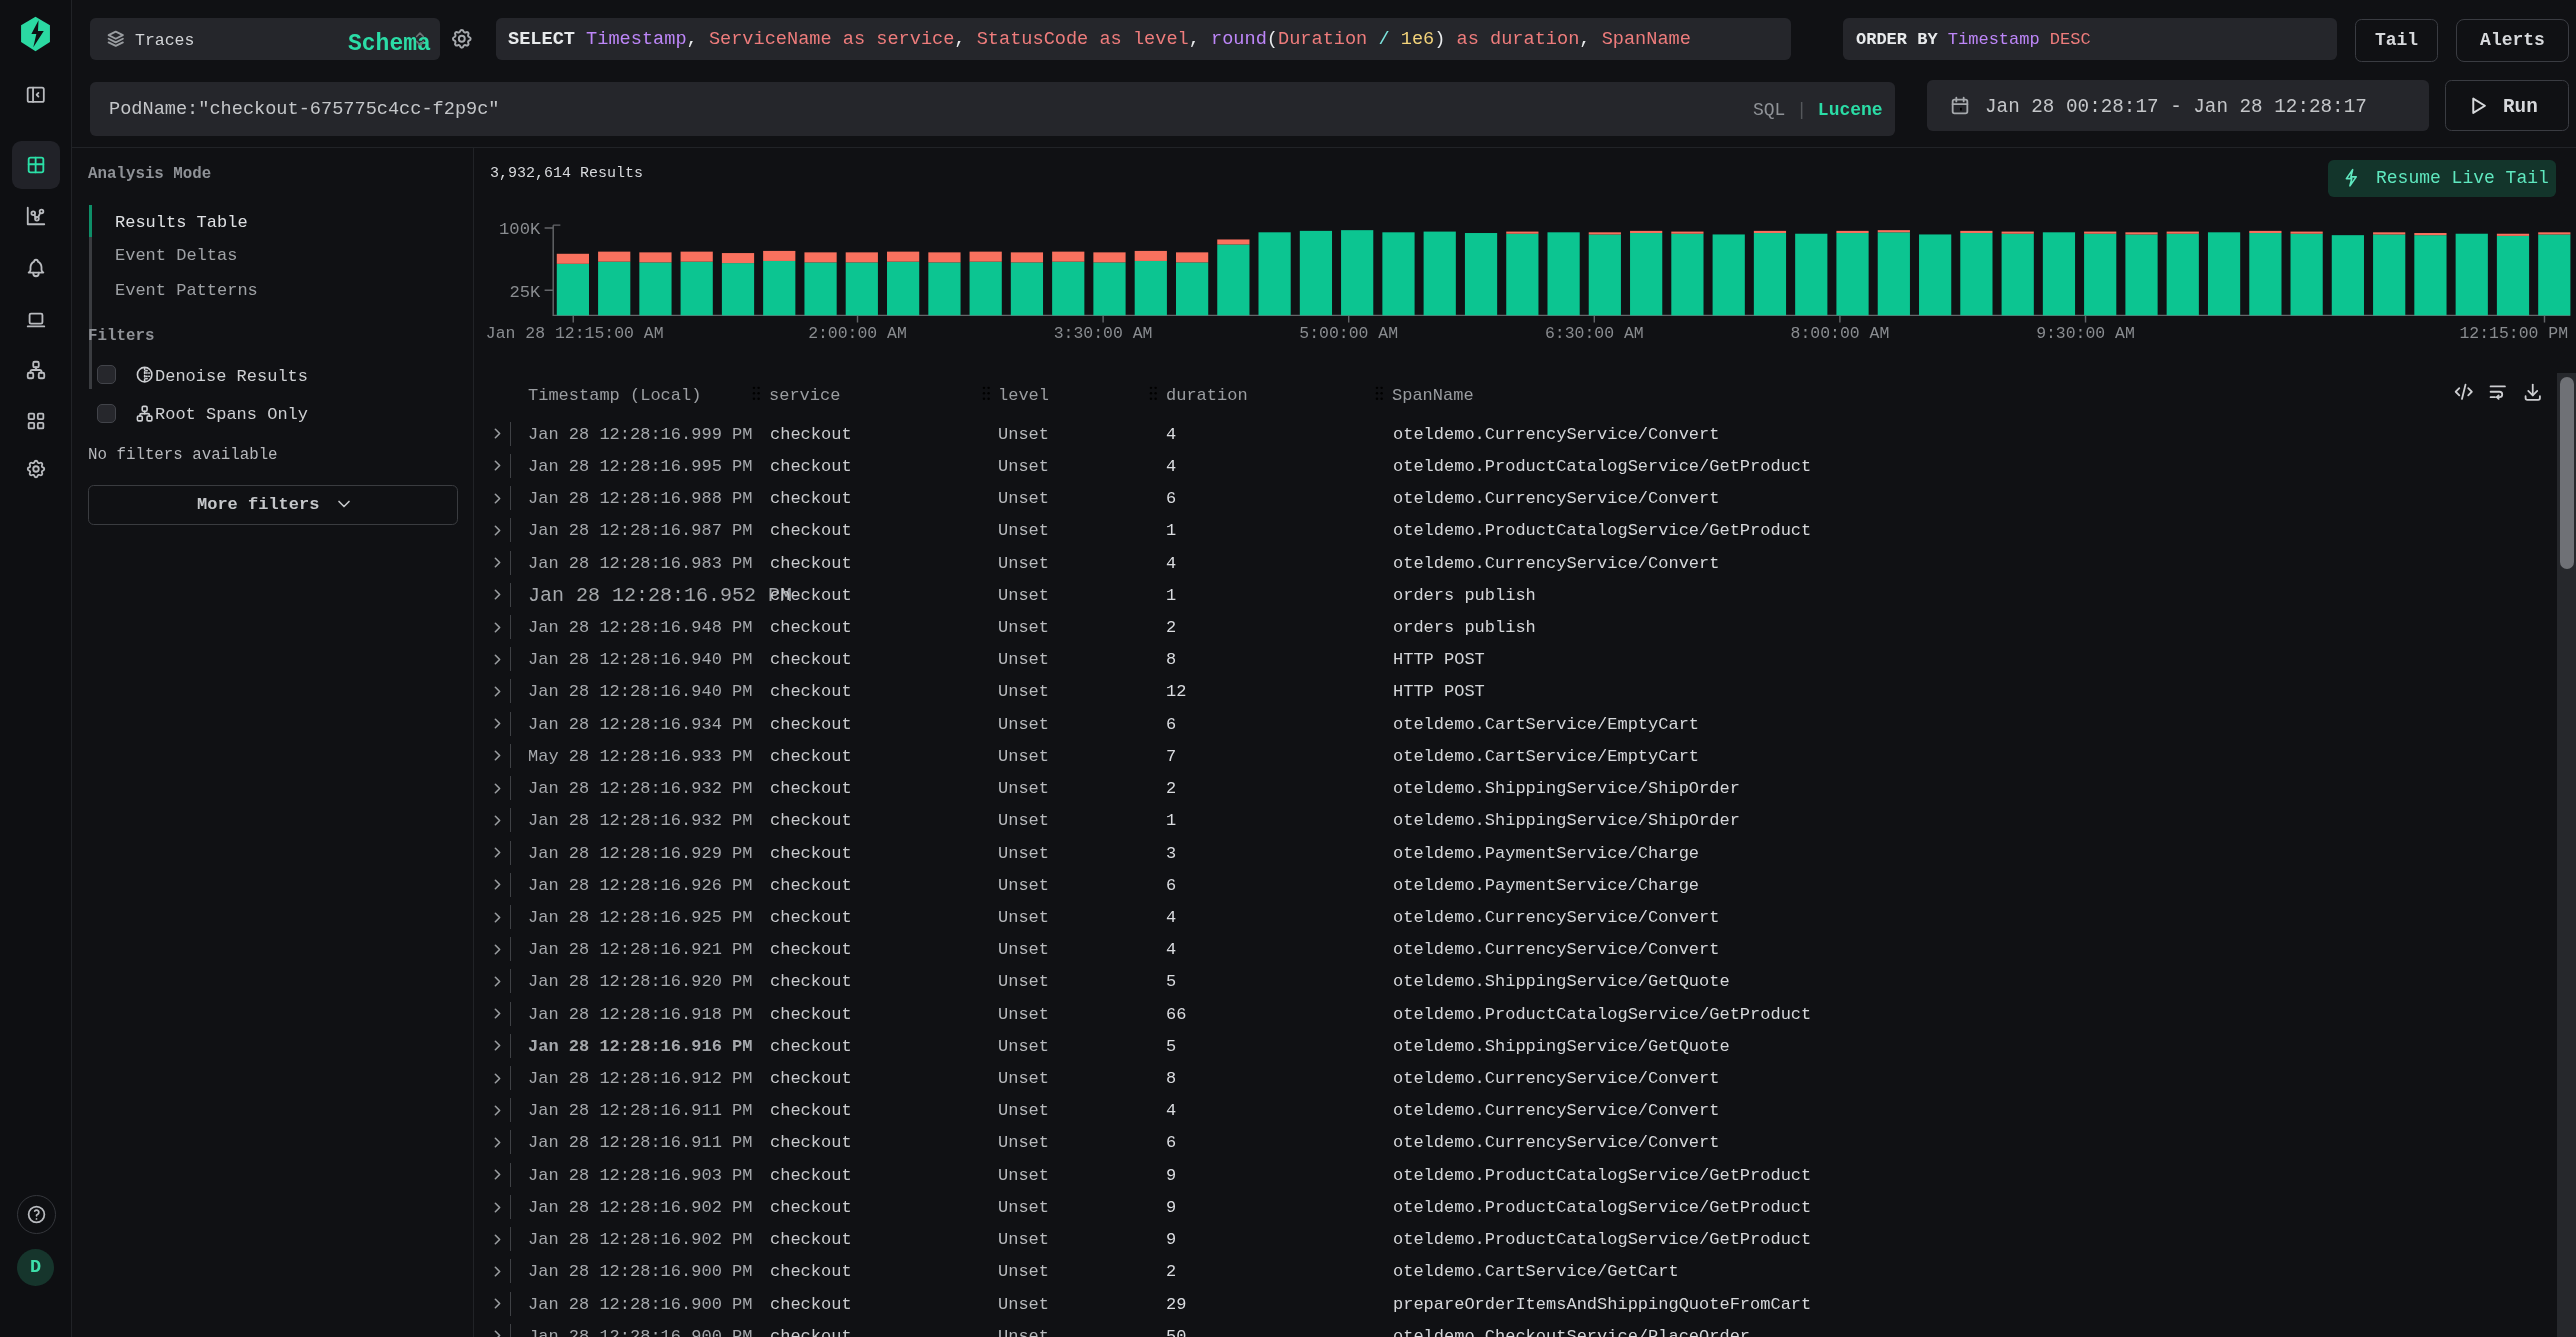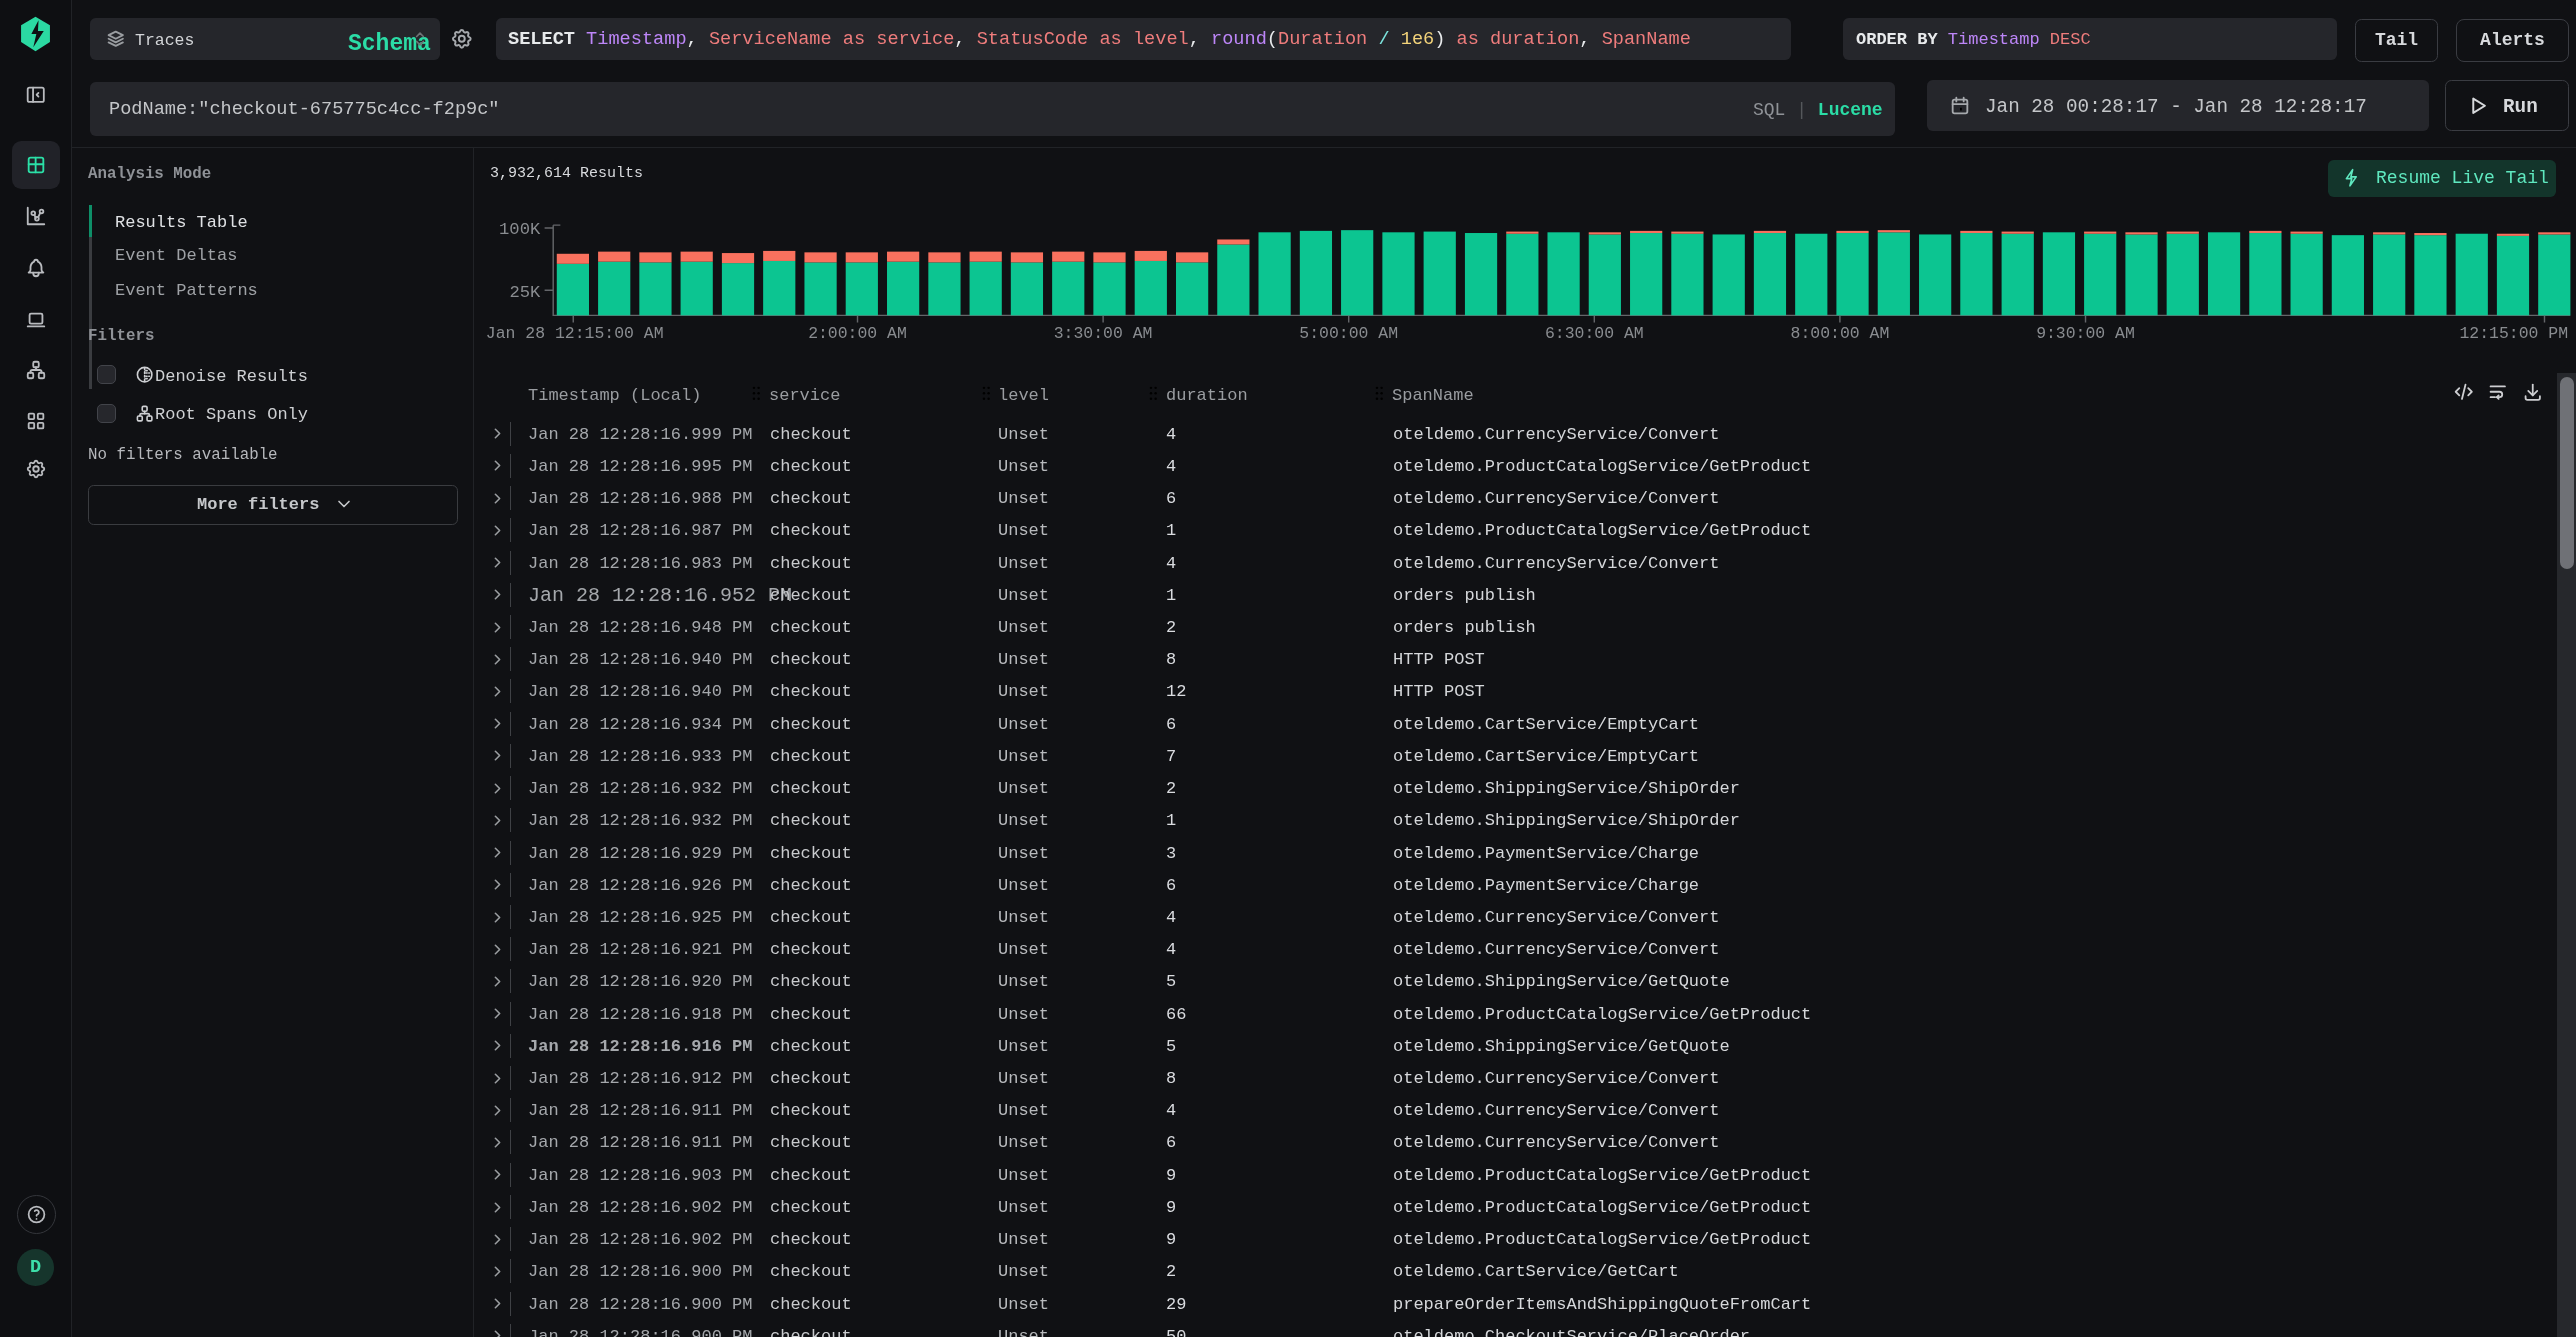--- a/index.html
+++ b/index.html
@@ -381,21 +381,21 @@
 <div class="abs" style="left:510px;top:712px;width:1.4px;height:24px;background:#3f4145"></div>
 <div class="abs" style="left:528px;top:712px;font-size:17px;color:#a5a8ac;font-weight:normal;white-space:pre;line-height:25px">Jan 28 12:28:16.934 PM</div>
 <div class="abs" style="left:770px;top:712px;font-size:17px;color:#c9cbce;font-weight:normal;white-space:pre;line-height:25px">checkout</div>
 <div class="abs" style="left:998px;top:712px;font-size:17px;color:#b8babd;font-weight:normal;white-space:pre;line-height:25px">Unset</div>
 <div class="abs" style="left:1166px;top:712px;font-size:17px;color:#dadce0;font-weight:normal;white-space:pre;line-height:25px">6</div>
 <div class="abs" style="left:1393px;top:712px;font-size:17px;color:#d6d8db;font-weight:normal;white-space:pre;line-height:25px">oteldemo.CartService/EmptyCart</div>
 <svg style="position:absolute;left:489px;top:747px" width="17" height="17" viewBox="0 0 24 24" fill="none" stroke="#9a9da0" stroke-width="2.3" stroke-linecap="round" stroke-linejoin="round">
     <path d="M9 6l6 6-6 6"></path>
   </svg>
 <div class="abs" style="left:510px;top:744px;width:1.4px;height:24px;background:#3f4145"></div>
-<div class="abs" style="left:528px;top:744px;font-size:17px;color:#a5a8ac;font-weight:normal;white-space:pre;line-height:25px">Jan 28 12:28:16.933 PM</div>
+<div class="abs" style="left:528px;top:744px;font-size:17px;color:#a5a8ac;font-weight:normal;white-space:pre;line-height:25px">May 28 12:28:16.933 PM</div>
 <div class="abs" style="left:770px;top:744px;font-size:17px;color:#c9cbce;font-weight:normal;white-space:pre;line-height:25px">checkout</div>
 <div class="abs" style="left:998px;top:744px;font-size:17px;color:#b8babd;font-weight:normal;white-space:pre;line-height:25px">Unset</div>
 <div class="abs" style="left:1166px;top:744px;font-size:17px;color:#dadce0;font-weight:normal;white-space:pre;line-height:25px">7</div>
 <div class="abs" style="left:1393px;top:744px;font-size:17px;color:#d6d8db;font-weight:normal;white-space:pre;line-height:25px">oteldemo.CartService/EmptyCart</div>
 <svg style="position:absolute;left:489px;top:780px" width="17" height="17" viewBox="0 0 24 24" fill="none" stroke="#9a9da0" stroke-width="2.3" stroke-linecap="round" stroke-linejoin="round">
     <path d="M9 6l6 6-6 6"></path>
   </svg>
 <div class="abs" style="left:510px;top:776px;width:1.4px;height:24px;background:#3f4145"></div>
 <div class="abs" style="left:528px;top:776px;font-size:17px;color:#a5a8ac;font-weight:normal;white-space:pre;line-height:25px">Jan 28 12:28:16.932 PM</div>
 <div class="abs" style="left:770px;top:776px;font-size:17px;color:#c9cbce;font-weight:normal;white-space:pre;line-height:25px">checkout</div>

